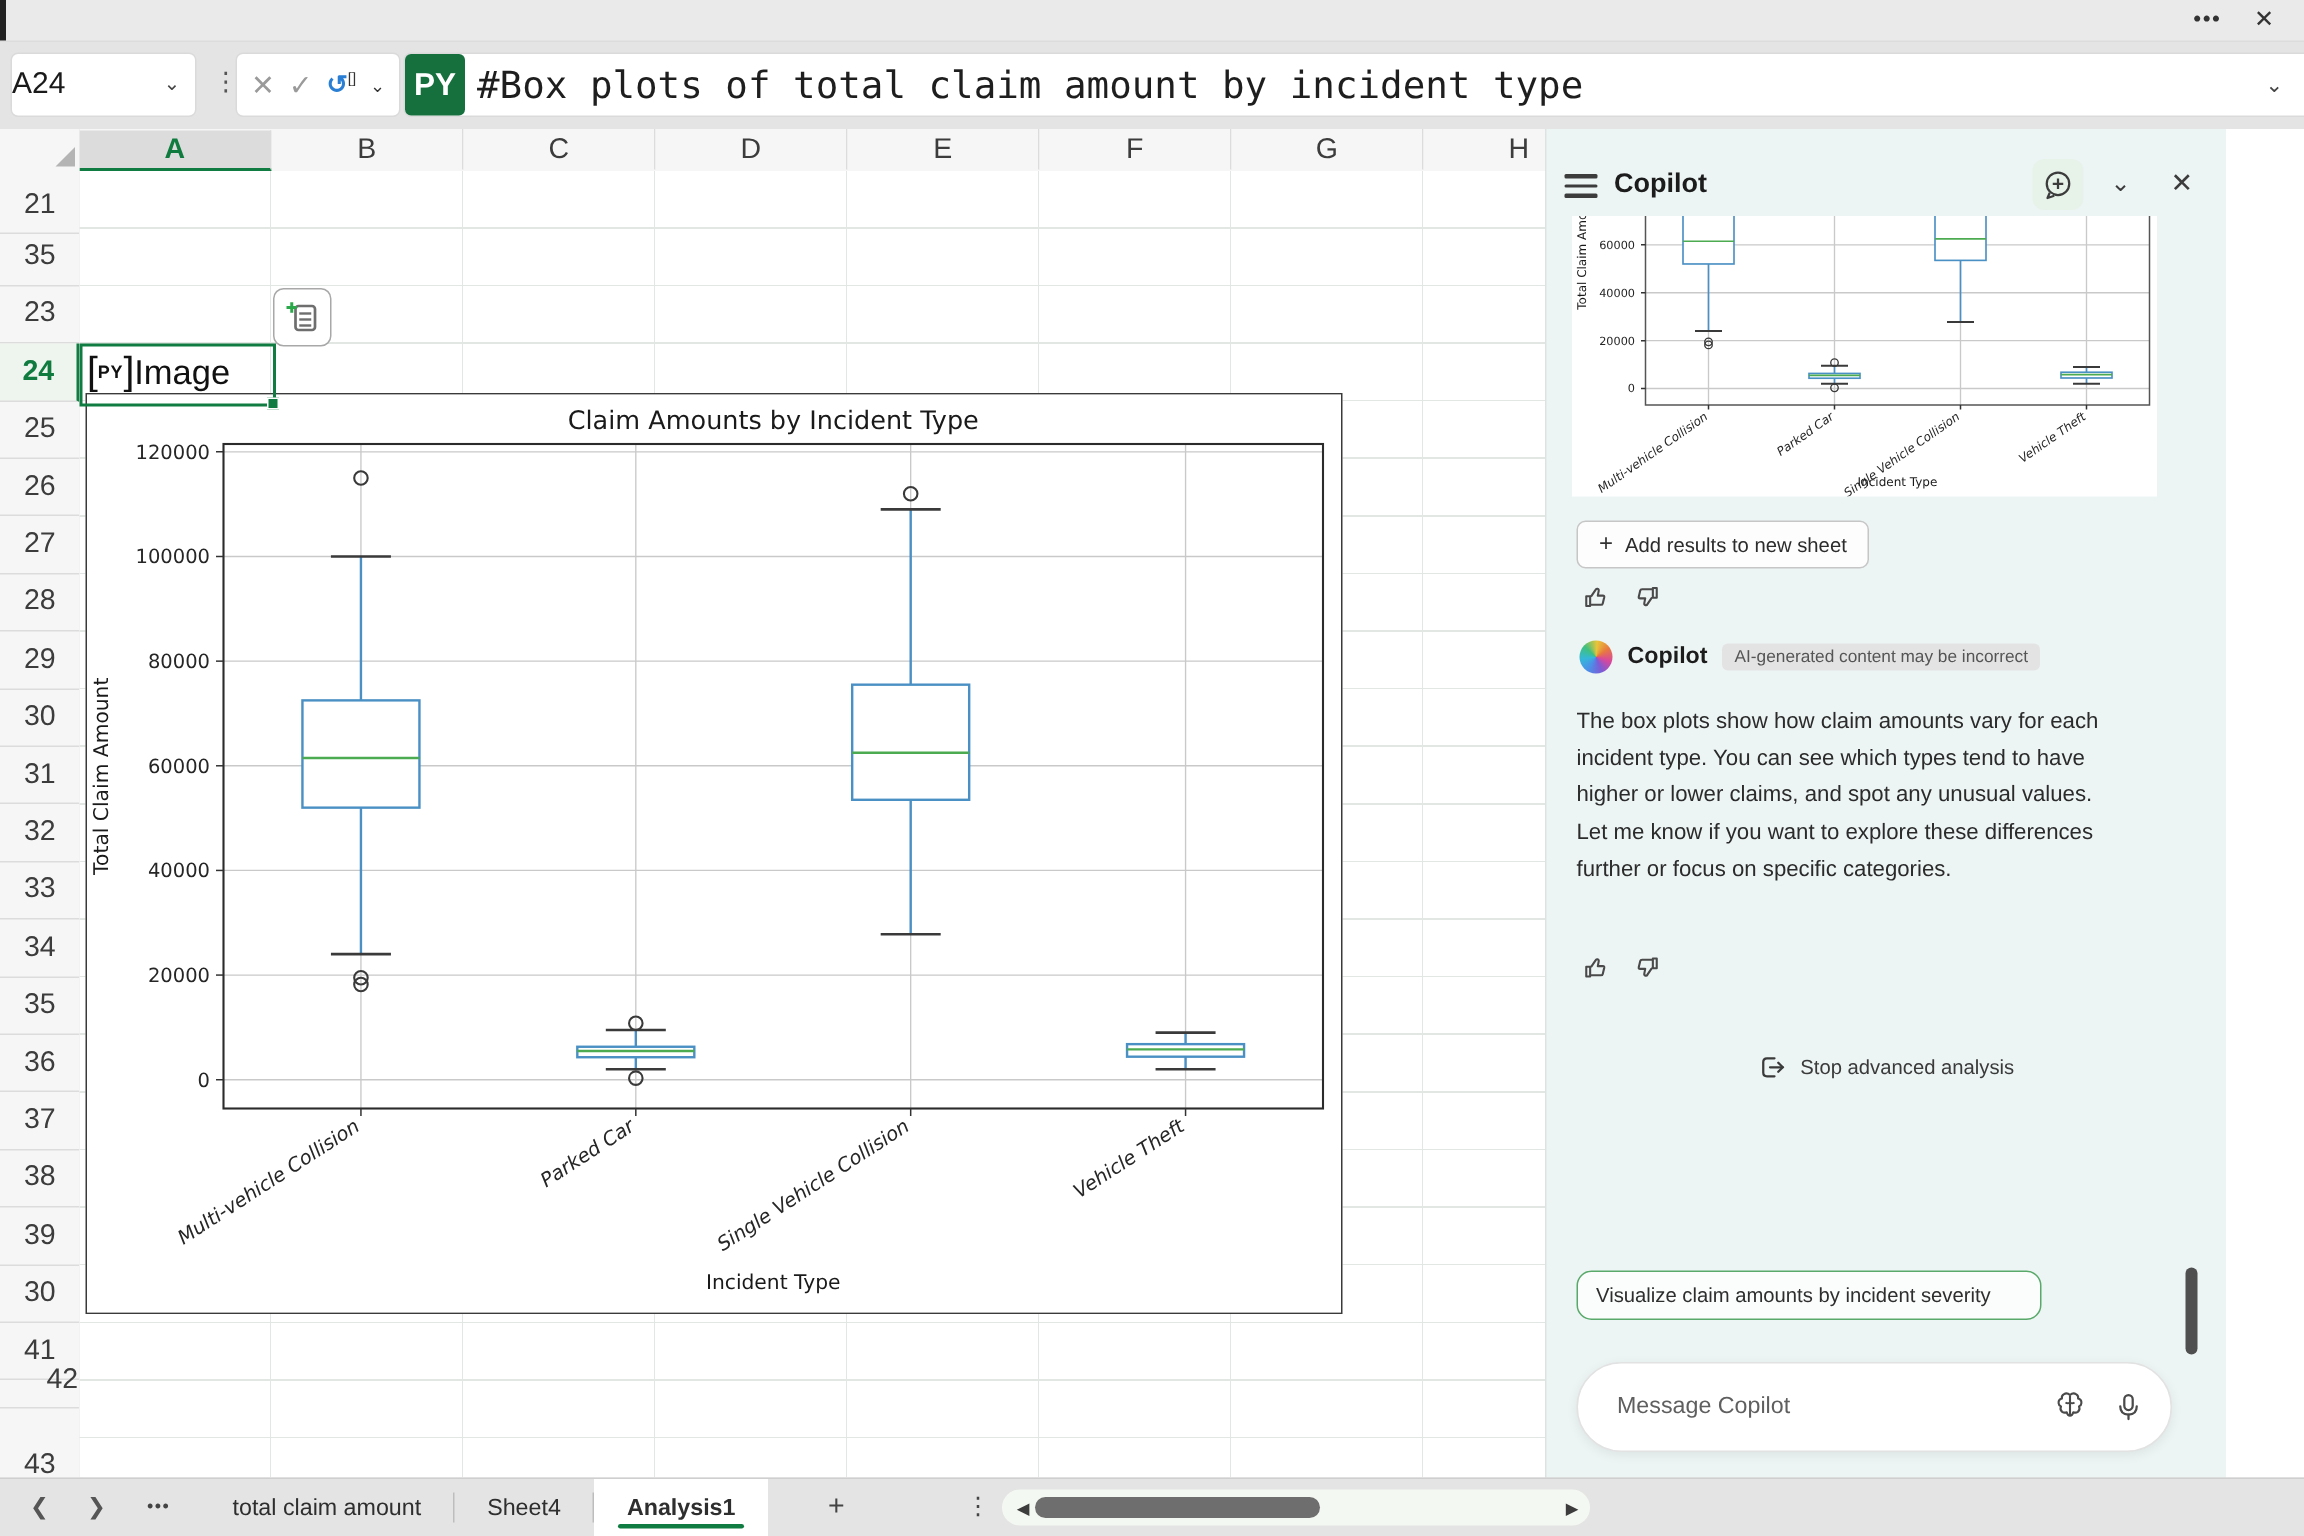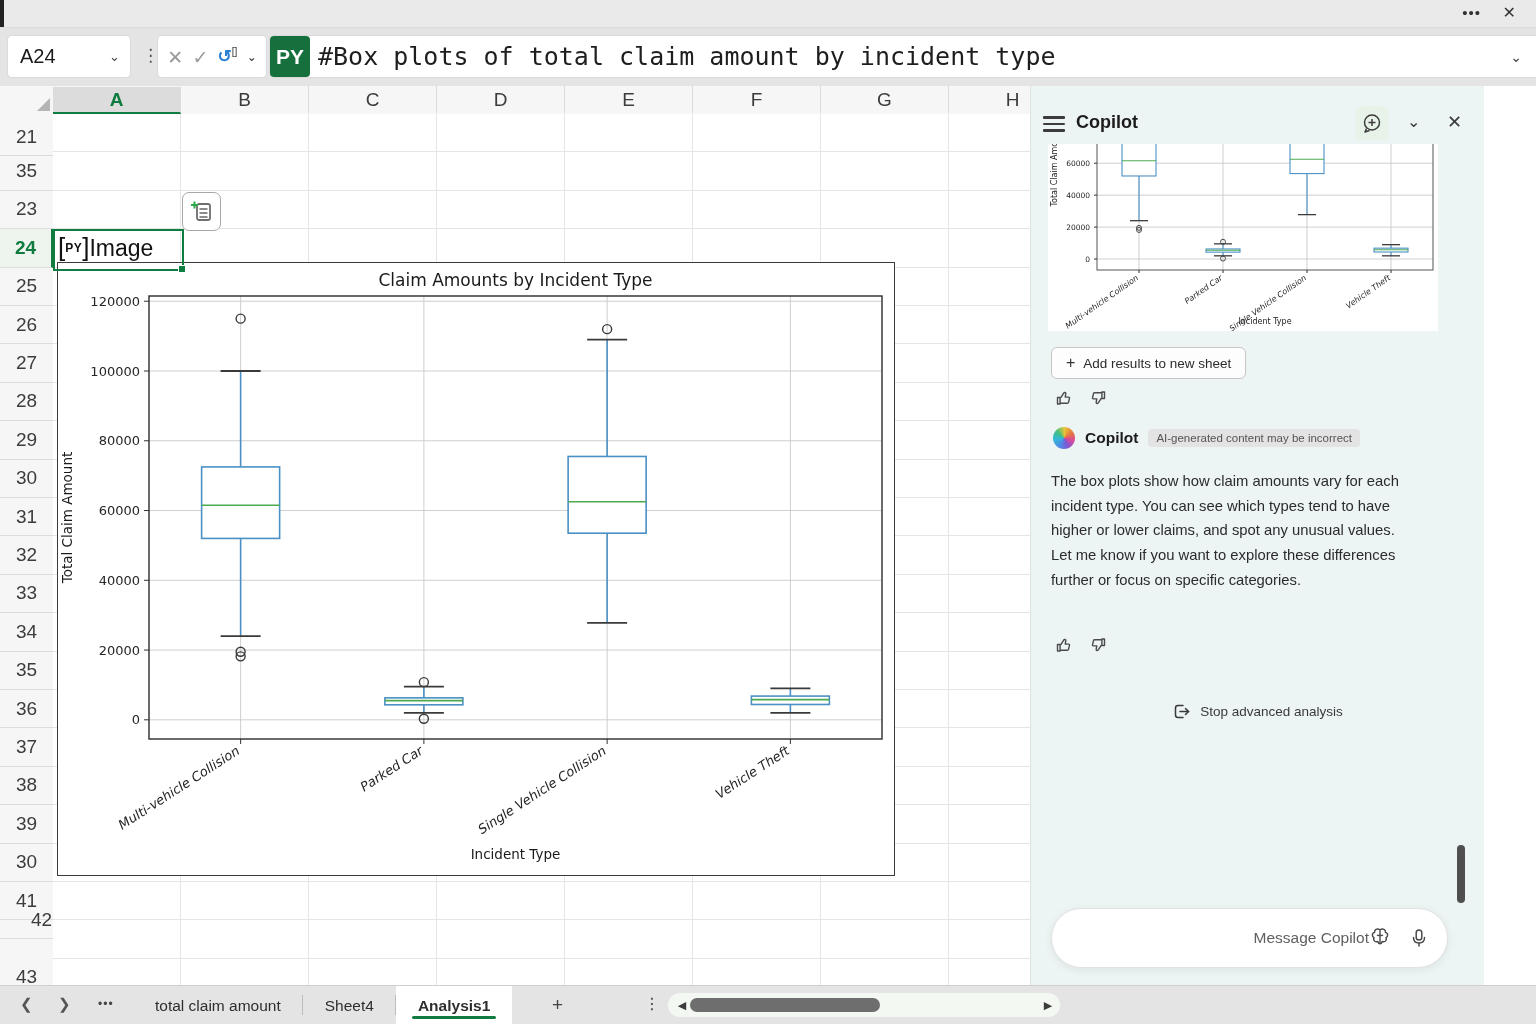--- a/index.html
+++ b/index.html
@@ -6,21 +6,21 @@
   #app{position:relative;width:1536px;height:1024px;overflow:hidden;background:#fff;}
   .abs{position:absolute;}
   
   #topbar{left:0;top:0;width:1536px;height:27px;background:#eaeaea;border-bottom:1px solid #dcdcdc;}
   #edge-strip{left:0;top:0;width:4px;height:27px;background:#222;}
   #win-more{right:55px;top:4px;font-size:15px;color:#333;letter-spacing:1px;cursor:pointer;}
   #win-close{right:20px;top:3px;font-size:16px;color:#333;cursor:pointer;}
   
   #formulabar{left:0;top:28px;width:1536px;height:58px;background:#e4e4e4;}
   #namebox{left:8px;top:8px;width:122px;height:41px;background:#fff;border-radius:4px;display:flex;align-items:center;box-shadow:0 0 0 1px #dadada;}
-  #namebox .val{font-size:20px;color:#1a1a1a;padding-left:12px;flex:1;}
+  #namebox .val{font-size:20px;color:#1a1a1a;flex:1;}
   #namebox .chev{font-size:13px;color:#444;padding-right:10px;font-family:"DejaVu Sans",sans-serif;}
   #fb-kebab{left:142px;top:17px;color:#555;font-size:17px;font-family:"DejaVu Sans",sans-serif;}
   #fb-icons{left:158px;top:8px;width:108px;height:41px;background:#fff;border-radius:4px;display:flex;align-items:center;justify-content:space-evenly;box-shadow:0 0 0 1px #dadada;}
   #fb-icons .g{color:#9a9a9a;font-size:19px;font-family:"DejaVu Sans",sans-serif;}
   #fb-icons .py-re{color:#2a7fd4;font-size:17px;font-weight:bold;}
   #fb-icons .py-re sup{font-size:10px;color:#333;font-weight:normal;}
   #fb-icons .chev{color:#333;font-size:12px;font-family:"DejaVu Sans",sans-serif;}
   #fb-input{left:270px;top:8px;width:1266px;height:41px;background:#fff;border-radius:4px 0 0 4px;display:flex;align-items:center;box-shadow:0 0 0 1px #dadada;}
   #py-chip{width:40px;height:41px;background:#15703e;color:#fff;border-radius:4px;display:flex;align-items:center;justify-content:center;font-size:21px;font-weight:bold;flex:0 0 auto;}
   #fb-text{font-family:"DejaVu Sans Mono",monospace;font-size:25px;color:#1e1e1e;padding-left:8px;white-space:nowrap;overflow:hidden;flex:1;}
@@ -70,21 +70,21 @@
   #attr{left:22px;top:341px;display:flex;align-items:center;gap:10px;}
   #cp-logo{width:22px;height:22px;border-radius:50%;background:conic-gradient(from 210deg,#4c8ee8,#35b7d9,#3fc07f,#e8c53a,#e8793f,#d8489b,#7b5bd6,#4c8ee8);}
   #attr .nm{font-size:15.5px;font-weight:bold;color:#1c1c1c;}
   #attr .pill{background:#e3e3e3;border-radius:4px;padding:3px 8px;font-size:11.5px;color:#555;}
   #p-msg{left:20px;top:383px;width:362px;font-size:14.8px;line-height:24.7px;color:#2b2b2b;}
   #stop-btn{left:0;top:616px;width:453px;display:flex;align-items:center;justify-content:center;gap:9px;color:#3a3a3a;font-size:13.5px;cursor:pointer;}
   .chip{position:absolute;left:20px;border:1.5px solid #58a96a;border-radius:10px;background:#fbfdfc;color:#2e2e2e;font-size:13.5px;line-height:19px;padding:6px 12px;box-sizing:border-box;cursor:pointer;}
   #chip1{top:699px;width:347px;}
   #chip2{top:761px;width:310px;}
   #p-input{left:20px;top:822px;width:397px;height:60px;background:#fff;border:1px solid #e2e2e2;border-radius:30px;box-shadow:0 2px 8px rgba(0,0,0,.07);display:flex;align-items:center;box-sizing:border-box;}
-  #p-input .ph{font-size:15.5px;color:#5f5f5f;flex:1;text-align:right;}
+  #p-input .ph{font-size:15.5px;color:#5f5f5f;padding-left:26px;flex:1;}
   #p-input .ic{margin-right:18px;cursor:pointer;}
   #p-scroll{left:426px;top:759px;width:8px;height:58px;background:#4f4f4f;border-radius:4px;}
   
   #tabbar{left:0;top:985px;width:1536px;height:39px;background:#e4e4e4;border-top:1px solid #cfcfcf;}
   #tabbar .navchev{position:absolute;top:9px;font-size:15px;color:#555;font-family:"DejaVu Sans",sans-serif;cursor:pointer;}
   #tab-more{position:absolute;left:98px;top:11px;color:#444;font-size:12px;letter-spacing:1px;cursor:pointer;}
   #tabs{position:absolute;left:133px;top:0;height:39px;display:flex;align-items:stretch;}
   .tab{display:flex;align-items:center;padding:0 22px;font-size:15.5px;color:#2e2e2e;position:relative;cursor:pointer;}
   .tab .sep{position:absolute;right:0;top:9px;height:20px;width:1px;background:#bdbdbd;}
   .tab.active{background:#fff;font-weight:bold;}
@@ -385,20 +385,21 @@
 
     <div class="abs" id="stop-btn">
       <svg width="19" height="19" viewBox="0 0 19 19" fill="none" stroke="#3a3a3a" stroke-width="1.5" stroke-linecap="round">
         <path d="M11 3.5 H6 q-2.5 0-2.5 2.5 v7 q0 2.5 2.5 2.5 h5"></path>
         <line x1="8" y1="9.5" x2="16.5" y2="9.5"></line>
           <path d="M13.5 6.5 l3 3 l-3 3"></path>
       </svg>
       <span>Stop advanced analysis</span>
     </div>
 
+    <div class="chip" id="chip2">Visualize claim amounts by incident severity</div>
 
     <div class="abs" id="p-input">
       <span class="ph">Message Copilot</span>
       <svg class="ic" width="22" height="22" viewBox="0 0 22 22" fill="none" stroke="#4a4a4a" stroke-width="1.4" stroke-linejoin="round">
         <path d="M11 3 q-2-1.8-4 -.6 q-1.8 1-1.4 3 q-2.4.6-2.2 3 q.1 1.6 1.6 2.2 q-1 2.2.8 3.6 q1.4 1 3 .3 q.6 2.3 2.2 2.3 t2.2-2.3 q1.6.7 3-.3 q1.8-1.4.8-3.6 q1.5-.6 1.6-2.2 q.2-2.4-2.2-3 q.4-2-1.4-3 q-2-1.2-4 .6 z"></path>
         <line x1="11" y1="3.5" x2="11" y2="16.5"></line>
           <path d="M8 8 q1.5 1 3 0 q1.5 1 3 0"></path>
       </svg>
       <svg class="ic" width="20" height="20" viewBox="0 0 20 20" fill="none" stroke="#4a4a4a" stroke-width="1.5" stroke-linecap="round">
         <rect x="7.2" y="2" width="5.6" height="10" rx="2.8"></rect>

